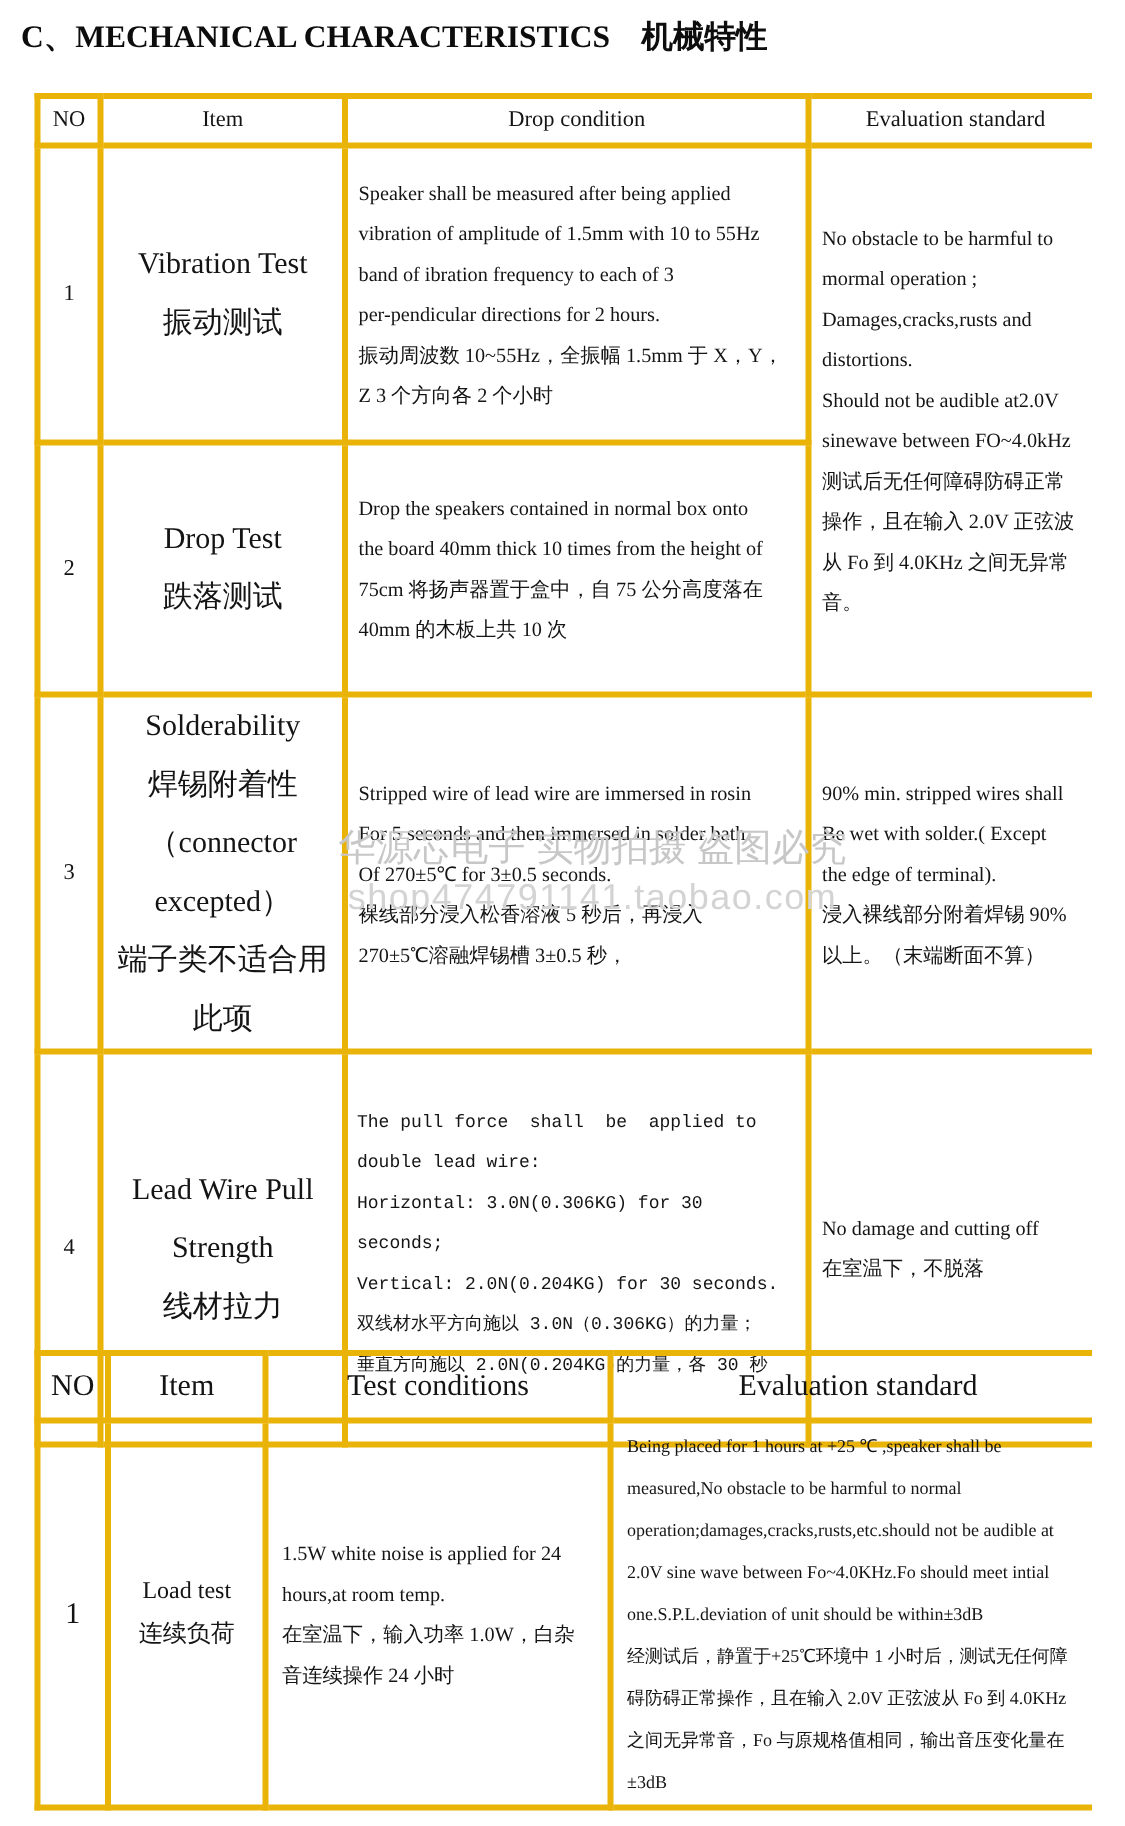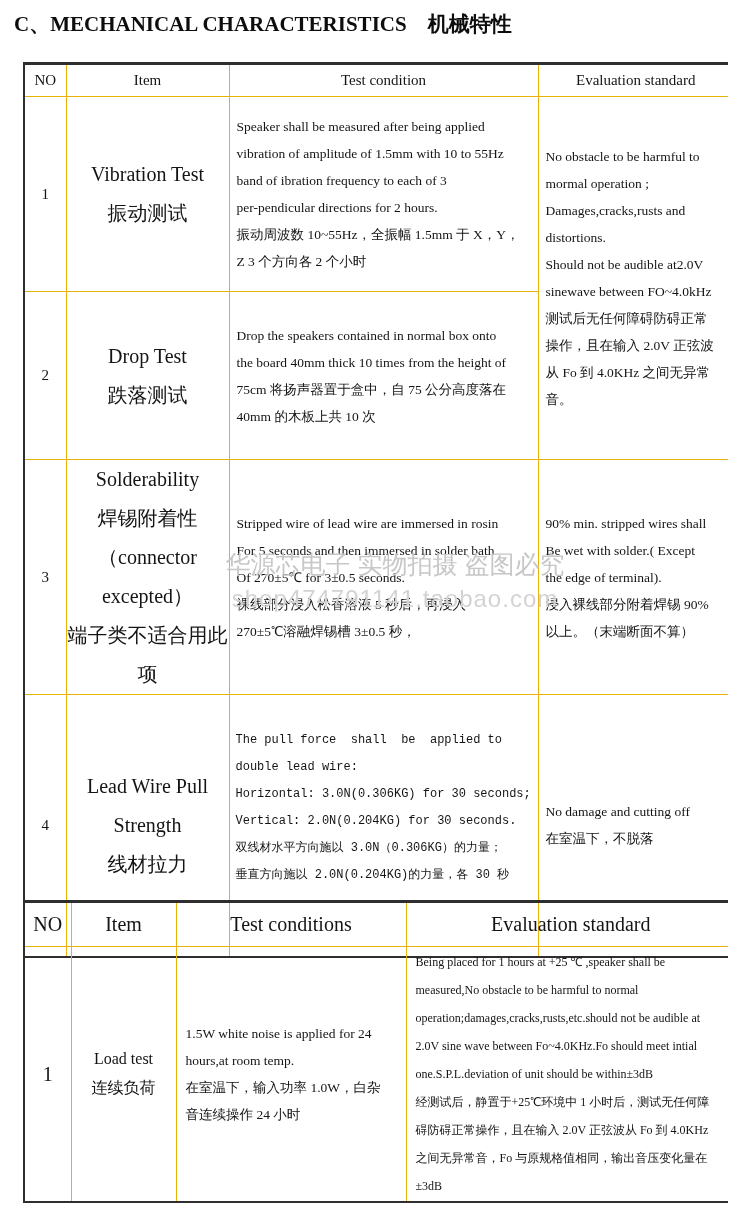--- a/index.html
+++ b/index.html
@@ -15,21 +15,21 @@
     position:absolute; left:14px;
     font-weight:bold; white-space:pre;
     color:#0d0d0d;
   }
   #title-c { top:10px;  font-size:21px; }
   #title-d { top:860px; font-size:20px; }
 
   table { position:absolute; border-collapse:collapse; table-layout:fixed; background:transparent; }
   #table1 { left:23px; top:62px;  width:710px; border:2px solid #2e2e2e; border-top:3px solid #2e2e2e; }
   #table2 { left:23px; top:900px; width:712px; border:2px solid #2e2e2e; border-top:3px solid #2e2e2e; }
-  #table1 th, #table1 td, #table2 th, #table2 td { border:1px solid #eab308; }
+  #table1 th, #table1 td, #table2 th, #table2 td { border:4px solid #eab308; }
 
   tr.t1-hdr { height:33px; }
   tr.t1-r1  { height:162px; }
   tr.t1-r2  { height:168px; }
   tr.t1-r3  { height:151px; }
   tr.t1-r4  { height:262px; }
   tr.t2-hdr { height:45px; }
   tr.t2-r1  { height:252px; }
 
   th { font-weight:normal; text-align:center; vertical-align:middle; }
@@ -79,21 +79,21 @@
     <colgroup>
       <col style="width:42px">
         <col style="width:163px">
         <col style="width:309px">
         <col style="width:196px">
     </colgroup>
     <tbody>
         <tr class="t1-hdr">
       <th>NO</th>
       <th>Item</th>
-      <th>Test condition</th>
+      <th>Drop condition</th>
       <th>Evaluation standard</th>
     </tr>
     <tr class="t1-r1">
       <td class="no-cell">1</td>
       <td class="item-cell">Vibration Test
 振动测试</td>
       <td class="cond-cell">Speaker shall be measured after being applied
 vibration of amplitude of 1.5mm with 10 to 55Hz
 band of  ibration frequency to each of 3
 per-pendicular directions for 2 hours.

